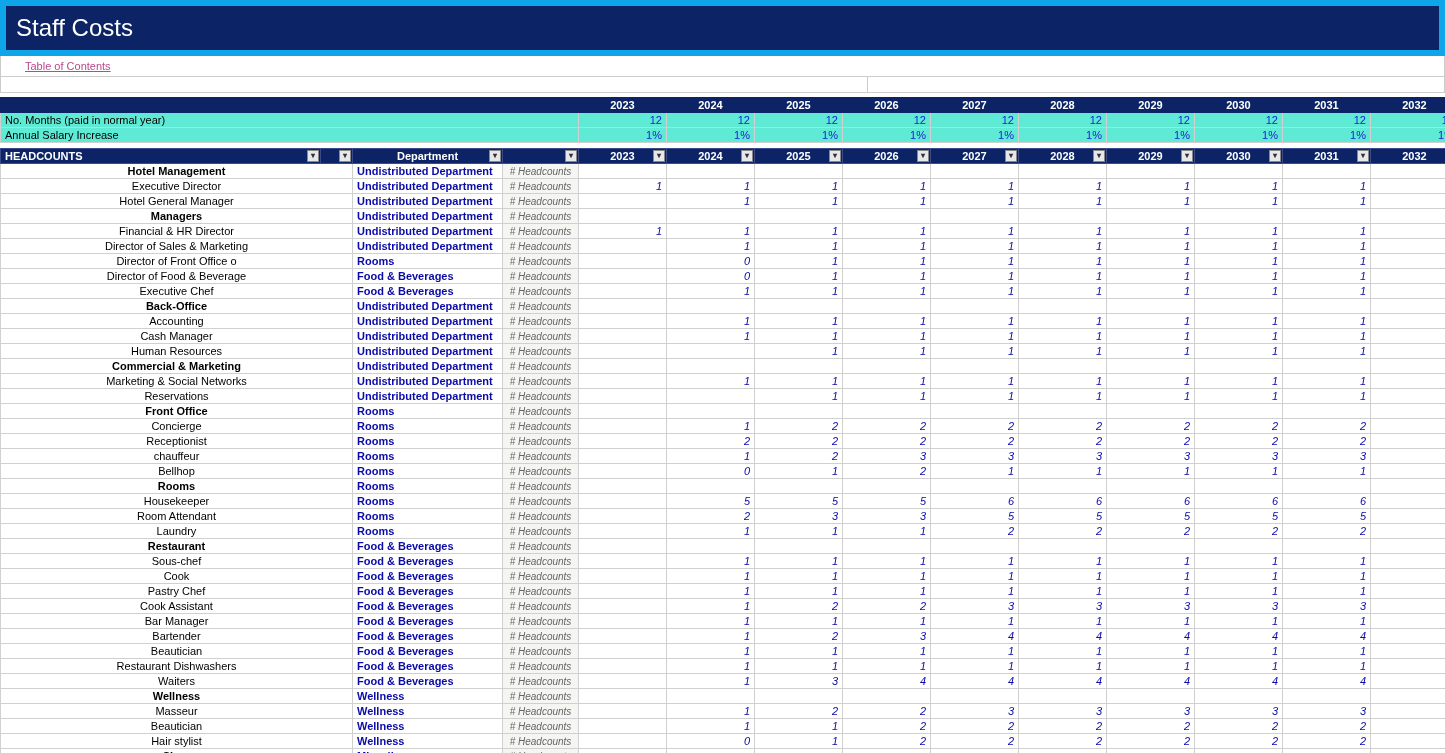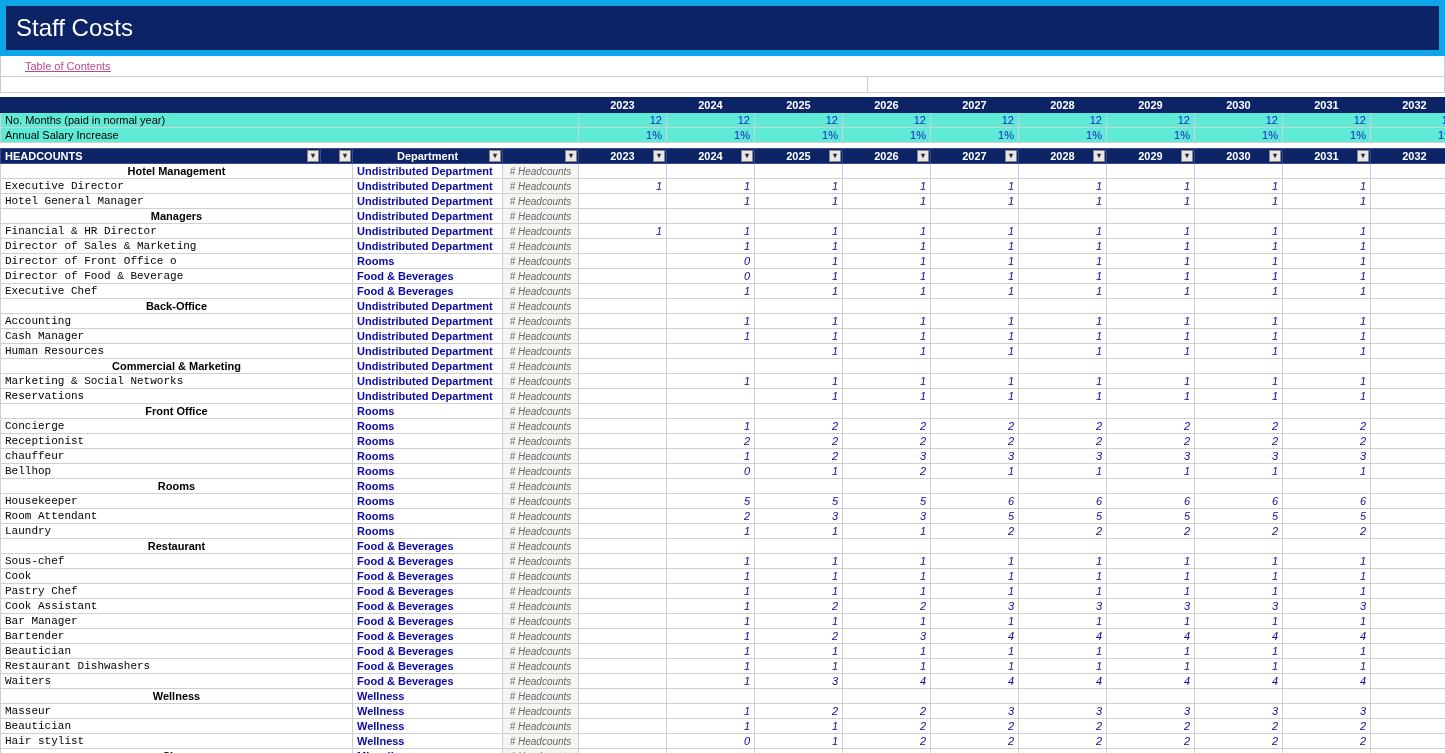--- a/index.html
+++ b/index.html
@@ -16,21 +16,21 @@
 .dark-header td.label-col { text-align: left; }
 .param-row td { background: #5eead4; }
 .param-label { text-align: left; color: #000; }
 .param-val { text-align: right; color: #1b1bd8; }
 .hc-header td { background: #0c2465; color: #fff; font-weight: bold; border-color: #3a4a8a; position: relative; }
 .hc-header .col-role { text-align: left; margin-left: 44px; }
 .hc-header .col-dept { text-align: center; }
 .hc-header .col-year { text-align: center; }
 .filter-btn { position: absolute; right: 1px; top: 1px; width: 12px; height: 12px; background: #e8e8e8; border: 1px solid #888; font-size: 8px; line-height: 10px; text-align: center; color: #333; cursor: pointer; }
 .row-section td.role { font-weight: bold; text-align: center; color: #000; }
-.row-data td.role { text-align: left; color: #000; font-family: Liberation Mono, monospace; }
+.row-data td.role { text-align: center; color: #000; }
 td.dept { color: #0a0aa8; font-weight: bold; }
 td.hc-label { text-align: center; color: #666; font-style: italic; background: #f5f5f2; font-size: 10px; }
 td.val { text-align: right; color: #0a0aa8; font-style: italic; }
 td.empty-val { text-align: right; }
 .col-role { width: 320px; }
 .col-narrow { width: 32px; }
 .col-dept { width: 150px; }
 .col-hc { width: 76px; }
 .col-year { width: 88px; }
 </style>

